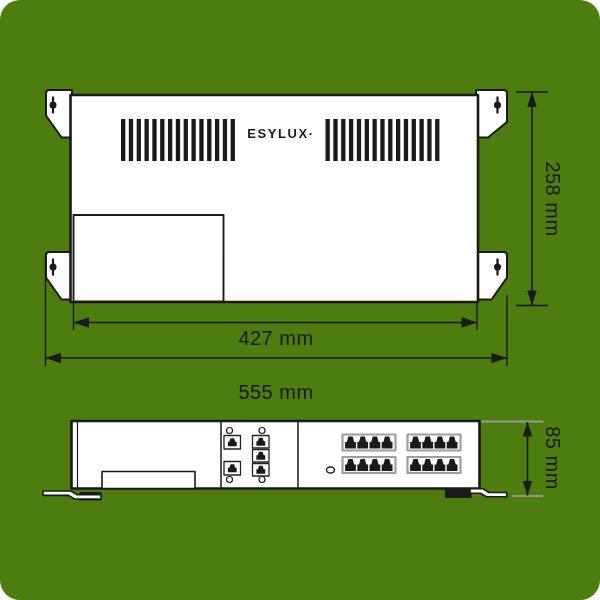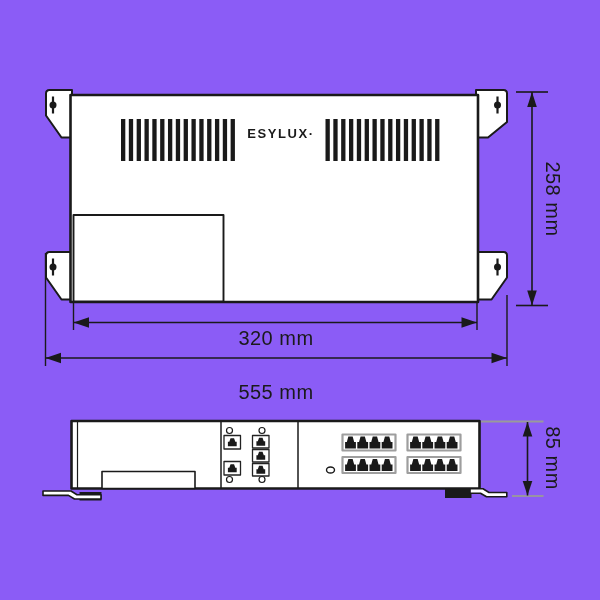--- a/index.html
+++ b/index.html
@@ -1,18 +1,18 @@
 <!DOCTYPE html>
 <html><head>
 <meta charset="utf-8">
 <style>
   html,body{margin:0;padding:0;background:#ffffff;}
   .stage{
-    position:relative;width:600px;height:600px;background:#8b5cf6;overflow:hidden;
-    font-family:"Liberation Sans", sans-serif;color:#1a1a1a;
+    position:relative;width:600px;height:600px;background:#4d7c0f;overflow:hidden;
+    font-family:"Liberation Sans", sans-serif;color:#1a1a1a;border-radius:20px;
   }
   .stage svg{position:absolute;left:0;top:0;}
   .label{position:absolute;white-space:nowrap;color:#1a1a1a;}
   .dim-h{transform:translate(-50%,-50%);font-size:20px;letter-spacing:0.5px;}
   .dim-v{transform:translate(-50%,-50%) rotate(90deg);font-size:20px;letter-spacing:0.5px;}
   .brand{transform:translate(-50%,-50%);font-size:13px;font-weight:bold;letter-spacing:1.6px;}
 </style>
 </head>
 <body>
 
@@ -172,20 +172,20 @@
       <line x1="481" y1="421.5" x2="543.5" y2="421.5" stroke="#9a9a9a" stroke-width="1.8"></line>
       <line x1="512" y1="496" x2="543.5" y2="496" stroke="#9a9a9a" stroke-width="1.8"></line>
       <line x1="527.5" y1="422" x2="527.5" y2="495.5" stroke="#1a1a1a" stroke-width="1.6"></line>
       <path d="M 527.5 422 L 522.7 436.5 L 532.3 436.5 Z" fill="#1a1a1a"></path>
       <path d="M 527.5 495.5 L 522.7 481 L 532.3 481 Z" fill="#1a1a1a"></path>
     </g>
   </svg>
 
   <div class="label brand" style="left:281px;top:133px;">ESYLUX·</div>
 
-  <div class="label dim-h" style="left:276px;top:338px;">320 mm</div>
+  <div class="label dim-h" style="left:276px;top:338px;">427 mm</div>
 
   <div class="label dim-h" style="left:276px;top:376px;margin-top:16px;">555 mm</div>
 
   <div class="label dim-v" style="left:552px;top:199px;">258 mm</div>
 
   <div class="label dim-v" style="left:552px;top:458px;">85 mm</div>
 </div>
 
 </body></html>

